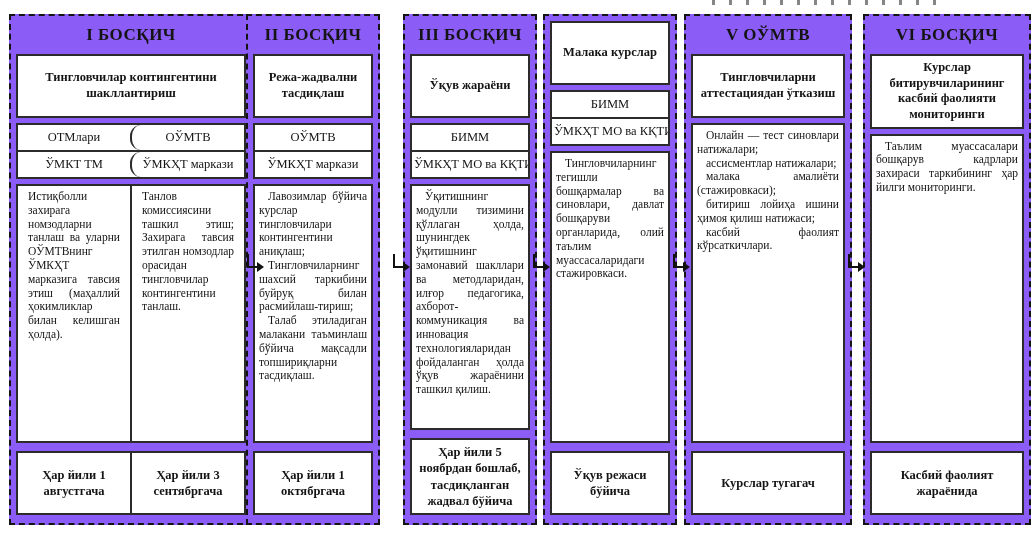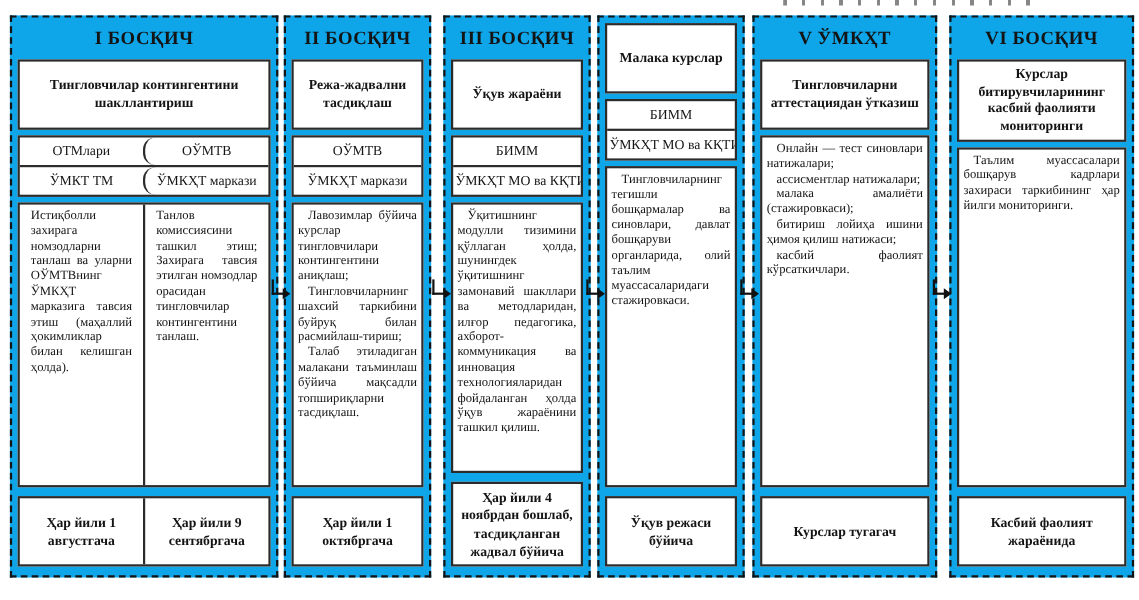--- a/index.html
+++ b/index.html
@@ -5,24 +5,24 @@
   html,body { margin:0; padding:0; background:#ffffff; }
   .canvas {
     position:relative; width:1035px; height:545px; background:#ffffff;
     font-family:"Liberation Serif","DejaVu Serif",serif; color:#141414;
     overflow:hidden;
   }
   .col {
     position:absolute; top:14px; min-height:511px;
     border:2px dashed #141414; box-sizing:border-box;
     display:flex; flex-direction:column; padding:3px 5px 8px;
-    background:#0ea5e9;
+    background:#8b5cf6;
   }
   .col1 { left:9px;   width:244px; }
-  .col2 { left:258px; width:134px;font-family:Liberation Serif, serif; }
+  .col2 { left:246px; width:134px;font-family:Liberation Serif, serif; }
   .col3 { left:403px; width:134px; }
   .col4 { left:543px; width:134px; }
   .col5 { left:684px; width:168px; }
   .col6 { left:863px; width:168px; }
 
   .stage {
     flex:0 0 auto; text-align:center; font-weight:bold; font-size:17px;
     letter-spacing:0.5px; padding:6px 0 7px;
   }
   .box { border:2px solid #2b2b2b; background:#fff; box-sizing:border-box; flex:0 0 auto; }
@@ -91,21 +91,21 @@
         <div class="org-cell">ЎМКТ ТМ</div>
         <div class="org-cell">ЎМКҲТ маркази</div>
       </div>
     </div>
     <div class="box body-box body-split">
       <div class="body-cell">Истиқболли захирага номзодларни танлаш ва уларни ОЎМТВнинг ЎМКҲТ марказига тавсия этиш (маҳаллий ҳокимликлар билан келишган ҳолда).</div>
       <div class="body-cell">Танлов комиссиясини ташкил этиш; Захирага тавсия этилган номзодлар орасидан тингловчилар контингентини танлаш.</div>
     </div>
     <div class="box bottom-box bottom-split">
       <div class="bottom-cell">Ҳар йили 1 августгача</div>
-      <div class="bottom-cell">Ҳар йили 9 сентябргача</div>
+      <div class="bottom-cell">Ҳар йили 3 сентябргача</div>
     </div>
   </div>
 
   <div class="col col2">
     <div class="stage">II БОСҚИЧ</div>
     <div class="box header-box">Режа-жадвални тасдиқлаш</div>
     <div class="box org-table">
       <div class="org-row">
         <div class="org-cell">ОЎМТВ</div>
       </div>
@@ -128,41 +128,41 @@
       <div class="org-row">
         <div class="org-cell">БИММ</div>
       </div>
       <div class="org-row">
         <div class="org-cell">ЎМКҲТ МО ва КҚТИ</div>
       </div>
     </div>
     <div class="box body-box">
       <p class="para">Ўқитишнинг модулли тизимини қўллаган ҳолда, шунингдек ўқитишнинг замонавий шакллари ва методларидан, илғор педагогика, ахборот-коммуникация ва инновация технологияларидан фойдаланган ҳолда ўқув жараёнини ташкил қилиш.</p>
     </div>
-    <div class="box bottom-box">Ҳар йили 4 ноябрдан бошлаб, тасдиқланган жадвал бўйича</div>
+    <div class="box bottom-box">Ҳар йили 5 ноябрдан бошлаб, тасдиқланган жадвал бўйича</div>
   </div>
 
   <div class="col col4">
     <div class="box header-box">Малака курслар</div>
     <div class="box org-table">
       <div class="org-row">
         <div class="org-cell">БИММ</div>
       </div>
       <div class="org-row">
         <div class="org-cell">ЎМКҲТ МО ва КҚТИ</div>
       </div>
     </div>
     <div class="box body-box">
       <p class="para">Тингловчиларнинг тегишли бошқармалар ва синовлари, давлат бошқаруви органларида, олий таълим муассасаларидаги стажировкаси.</p>
     </div>
     <div class="box bottom-box">Ўқув режаси бўйича</div>
   </div>
 
   <div class="col col5">
-    <div class="stage">V ЎМКҲТ</div>
+    <div class="stage">V ОЎМТВ</div>
     <div class="box header-box">Тингловчиларни аттестациядан ўтказиш</div>
     <div class="box body-box">
       <p class="para">Онлайн — тест синовлари натижалари;</p>
       <p class="para">ассисментлар натижалари;</p>
       <p class="para">малака амалиёти (стажировкаси);</p>
       <p class="para">битириш лойиҳа ишини ҳимоя қилиш натижаси;</p>
       <p class="para">касбий фаолият кўрсаткичлари.</p>
     </div>
     <div class="box bottom-box">Курслар тугагач</div>
   </div>

